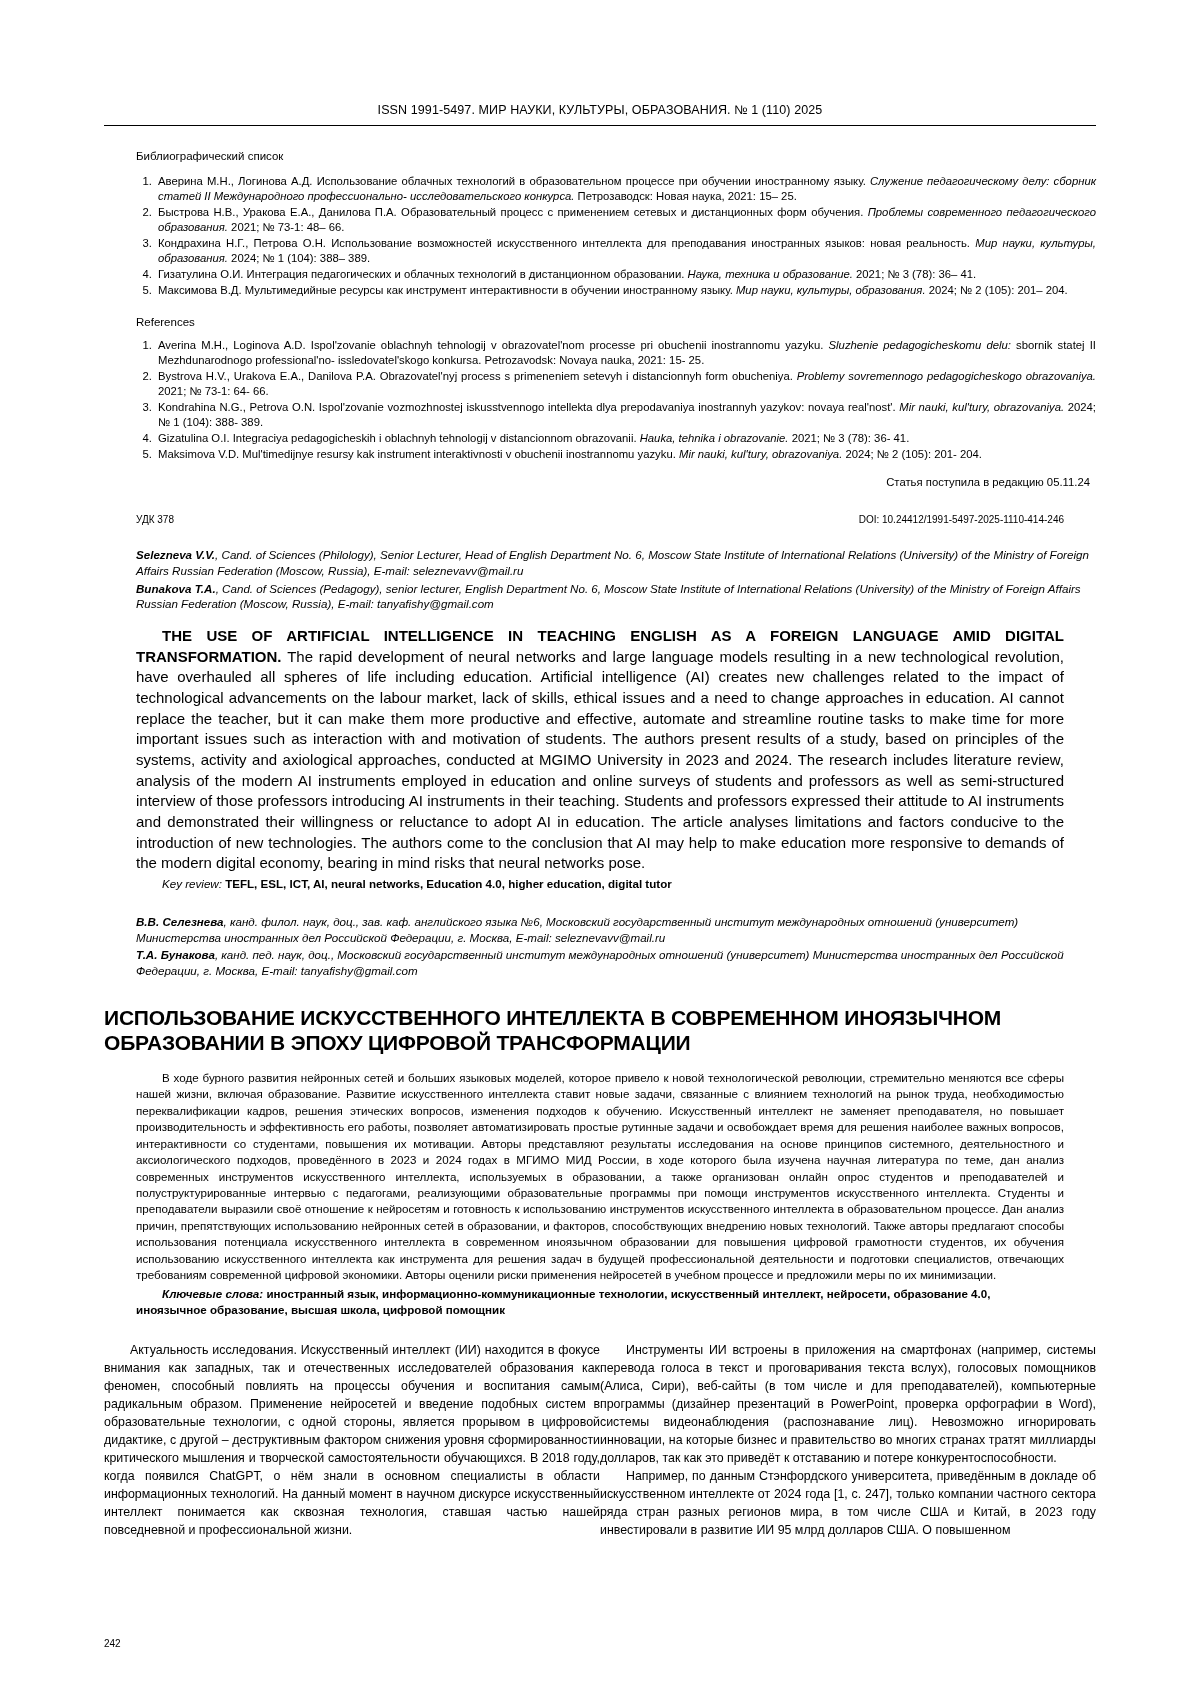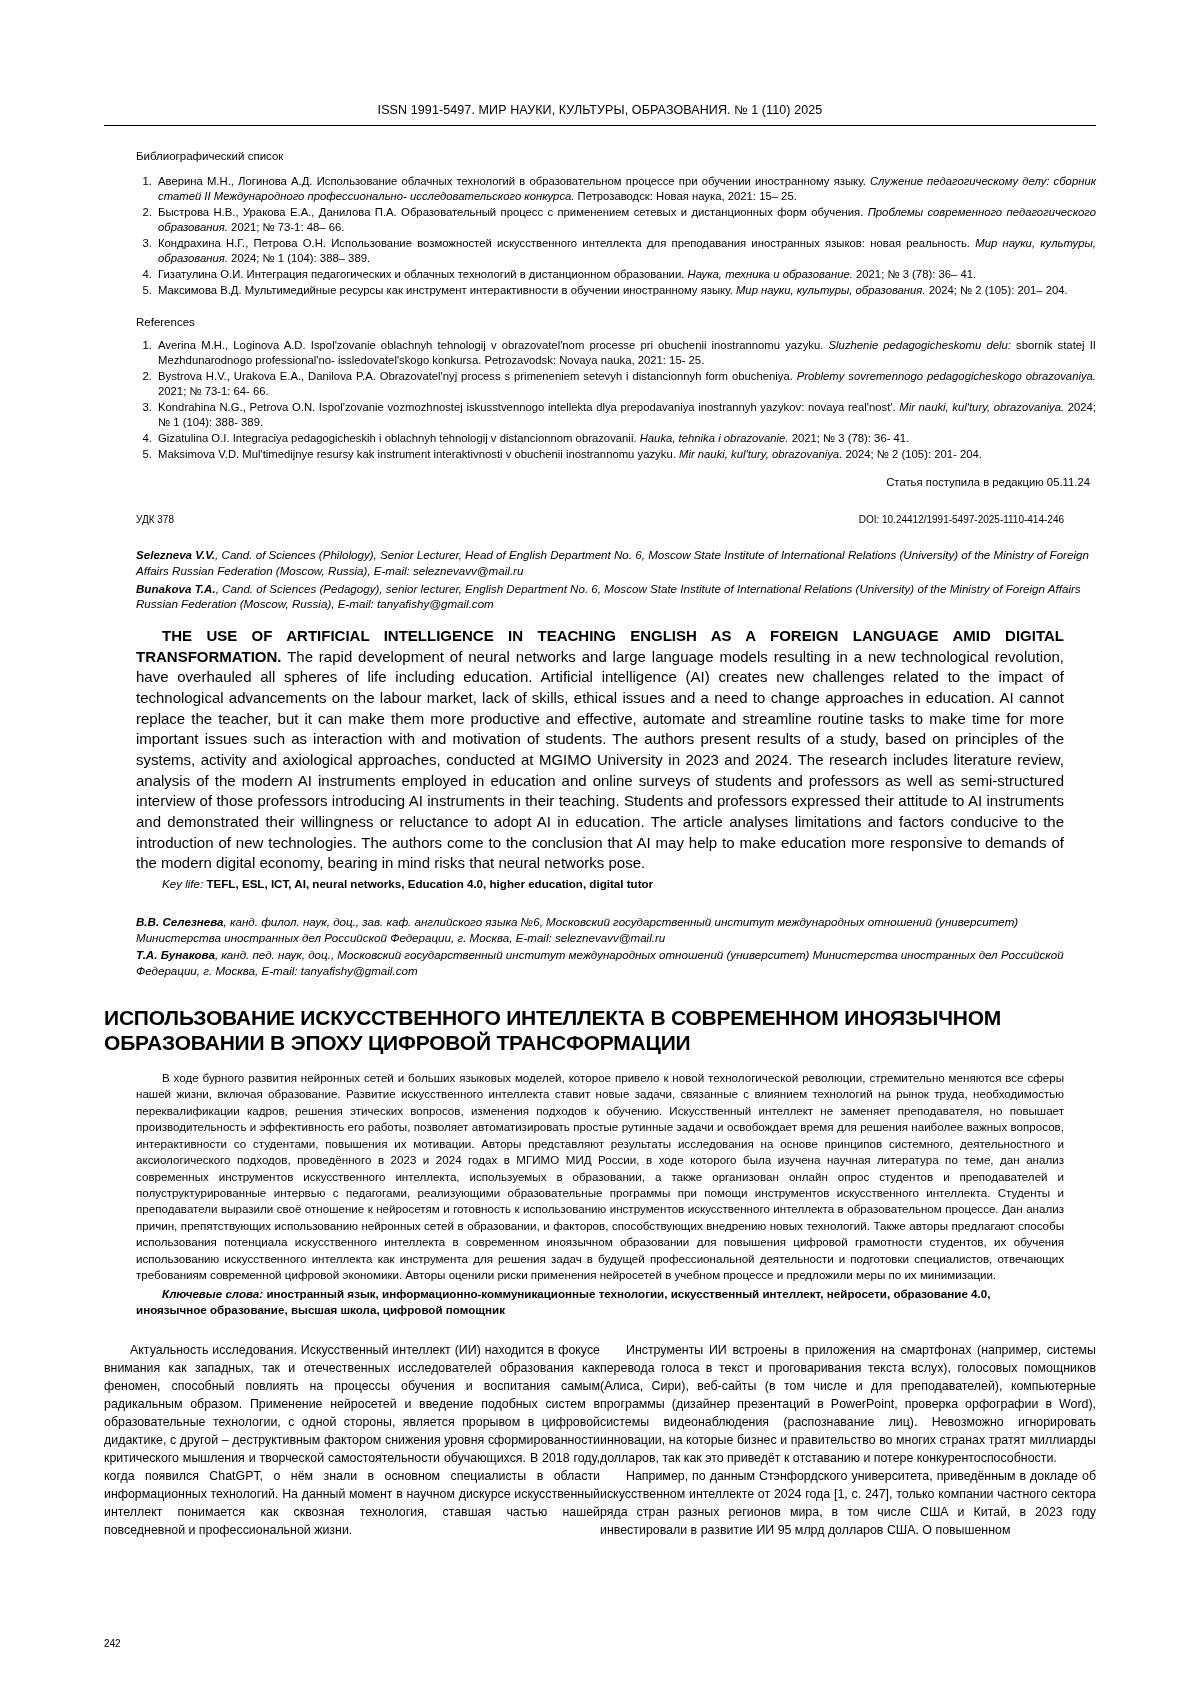--- a/index.html
+++ b/index.html
@@ -177,21 +177,21 @@
 
   <div class="authors-en" id="authors-en">
       <p><span class="bi">Selezneva V.V.</span><span>, Cand. of Sciences (Philology), Senior Lecturer, Head of English Department No. 6, Moscow State Institute of International Relations (University) of the Ministry of Foreign Affairs Russian Federation (Moscow, Russia), E-mail: seleznevavv@mail.ru</span></p>
       <p><span class="bi">Bunakova T.A.</span><span>, Cand. of Sciences (Pedagogy), senior lecturer, English Department No. 6, Moscow State Institute of International Relations (University) of the Ministry of Foreign Affairs Russian Federation (Moscow, Russia), E-mail: tanyafishy@gmail.com</span></p>
     </div>
 
   <div class="abstract">
     <span class="bd">THE USE OF ARTIFICIAL INTELLIGENCE IN TEACHING ENGLISH AS A FOREIGN LANGUAGE AMID DIGITAL TRANSFORMATION.</span><span> The rapid development of neural networks and large language models resulting in a new technological revolution, have overhauled all spheres of life including education. Artificial intelligence (AI) creates new challenges related to the impact of technological advancements on the labour market, lack of skills, ethical issues and a need to change approaches in education. AI cannot replace the teacher, but it can make them more productive and effective, automate and streamline routine tasks to make time for more important issues such as interaction with and motivation of students. The authors present results of a study, based on principles of the systems, activity and axiological approaches, conducted at MGIMO University in 2023 and 2024. The research includes literature review, analysis of the modern AI instruments employed in education and online surveys of students and professors as well as semi-structured interview of those professors introducing AI instruments in their teaching. Students and professors expressed their attitude to AI instruments and demonstrated their willingness or reluctance to adopt AI in education. The article analyses limitations and factors conducive to the introduction of new technologies. The authors come to the conclusion that AI may help to make education more responsive to demands of the modern digital economy, bearing in mind risks that neural networks pose.</span>
   </div>
   <div class="keywords">
-    <span class="it">Key life:</span><span class="bd"> TEFL, ESL, ICT, AI, neural networks, Education 4.0, higher education, digital tutor</span>
+    <span class="it">Key review:</span><span class="bd"> TEFL, ESL, ICT, AI, neural networks, Education 4.0, higher education, digital tutor</span>
   </div>
 
   <div class="authors-ru" id="authors-ru">
       <p><span class="bi">В.В. Селезнева</span><span>, канд. филол. наук, доц., зав. каф. английского языка №6, Московский государственный институт международных отношений (университет) Министерства иностранных дел Российской Федерации, г. Москва, E-mail: seleznevavv@mail.ru</span></p>
       <p><span class="bi">Т.А. Бунакова</span><span>, канд. пед. наук, доц., Московский государственный институт международных отношений (университет) Министерства иностранных дел Российской Федерации, г. Москва, E-mail: tanyafishy@gmail.com</span></p>
     </div>
 
   <h1 class="article-title">ИСПОЛЬЗОВАНИЕ ИСКУССТВЕННОГО ИНТЕЛЛЕКТА В СОВРЕМЕННОМ ИНОЯЗЫЧНОМ ОБРАЗОВАНИИ В ЭПОХУ ЦИФРОВОЙ ТРАНСФОРМАЦИИ</h1>
 
   <div class="annotation">В ходе бурного развития нейронных сетей и больших языковых моделей, которое привело к новой технологической революции, стремительно меняются все сферы нашей жизни, включая образование. Развитие искусственного интеллекта ставит новые задачи, связанные с влиянием технологий на рынок труда, необходимостью переквалификации кадров, решения этических вопросов, изменения подходов к обучению. Искусственный интеллект не заменяет преподавателя, но повышает производительность и эффективность его работы, позволяет автоматизировать простые рутинные задачи и освобождает время для решения наиболее важных вопросов, интерактивности со студентами, повышения их мотивации. Авторы представляют результаты исследования на основе принципов системного, деятельностного и аксиологического подходов, проведённого в 2023 и 2024 годах в МГИМО МИД России, в ходе которого была изучена научная литература по теме, дан анализ современных инструментов искусственного интеллекта, используемых в образовании, а также организован онлайн опрос студентов и преподавателей и полуструктурированные интервью с педагогами, реализующими образовательные программы при помощи инструментов искусственного интеллекта. Студенты и преподаватели выразили своё отношение к нейросетям и готовность к использованию инструментов искусственного интеллекта в образовательном процессе. Дан анализ причин, препятствующих использованию нейронных сетей в образовании, и факторов, способствующих внедрению новых технологий. Также авторы предлагают способы использования потенциала искусственного интеллекта в современном иноязычном образовании для повышения цифровой грамотности студентов, их обучения использованию искусственного интеллекта как инструмента для решения задач в будущей профессиональной деятельности и подготовки специалистов, отвечающих требованиям современной цифровой экономики. Авторы оценили риски применения нейросетей в учебном процессе и предложили меры по их минимизации.</div>

